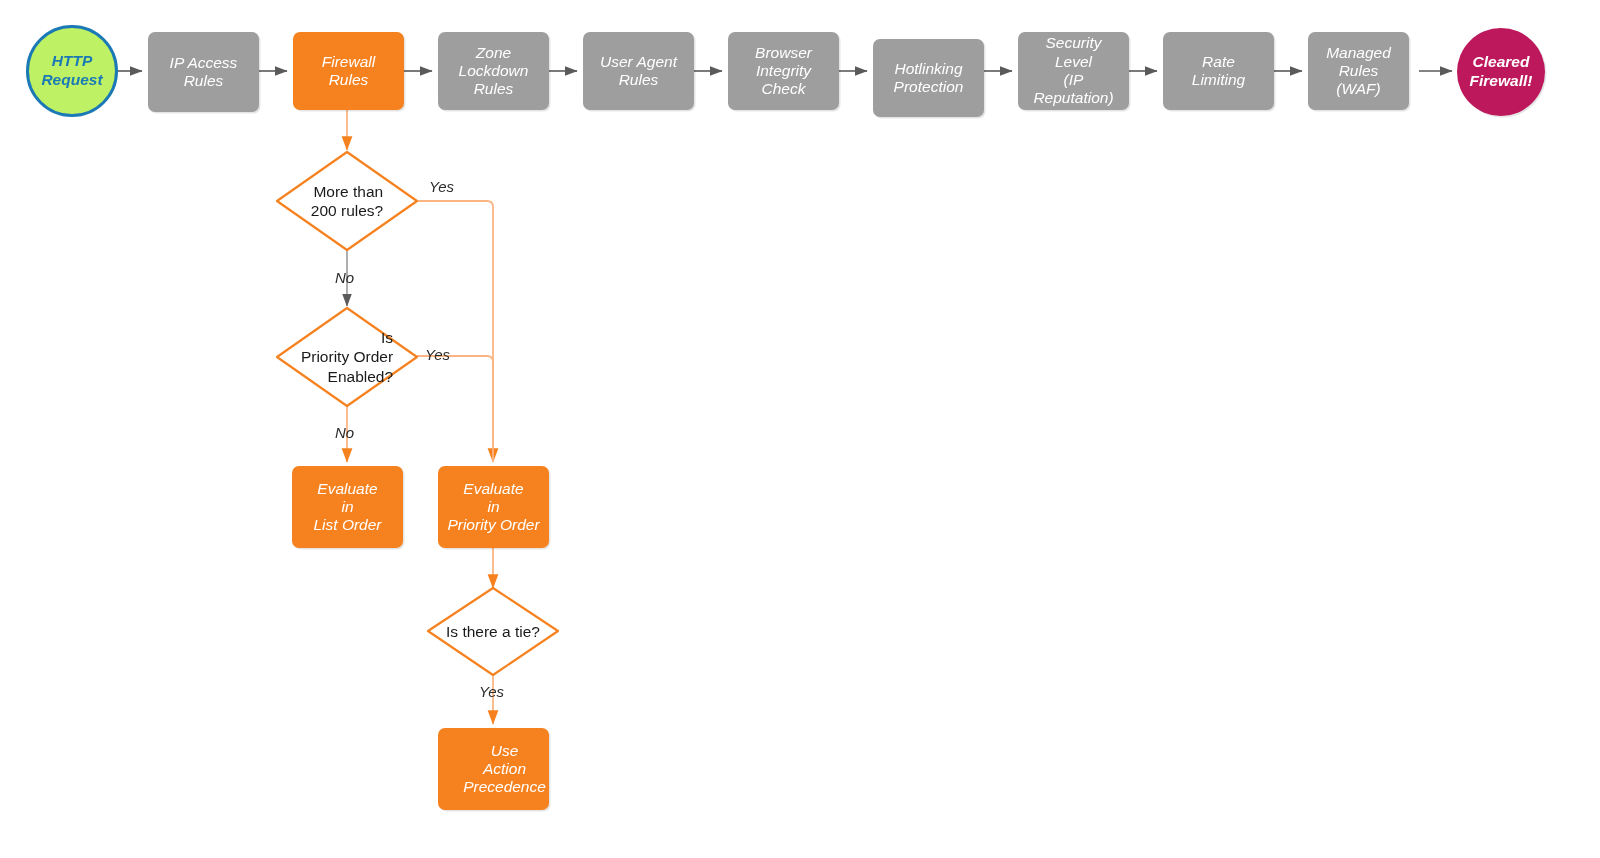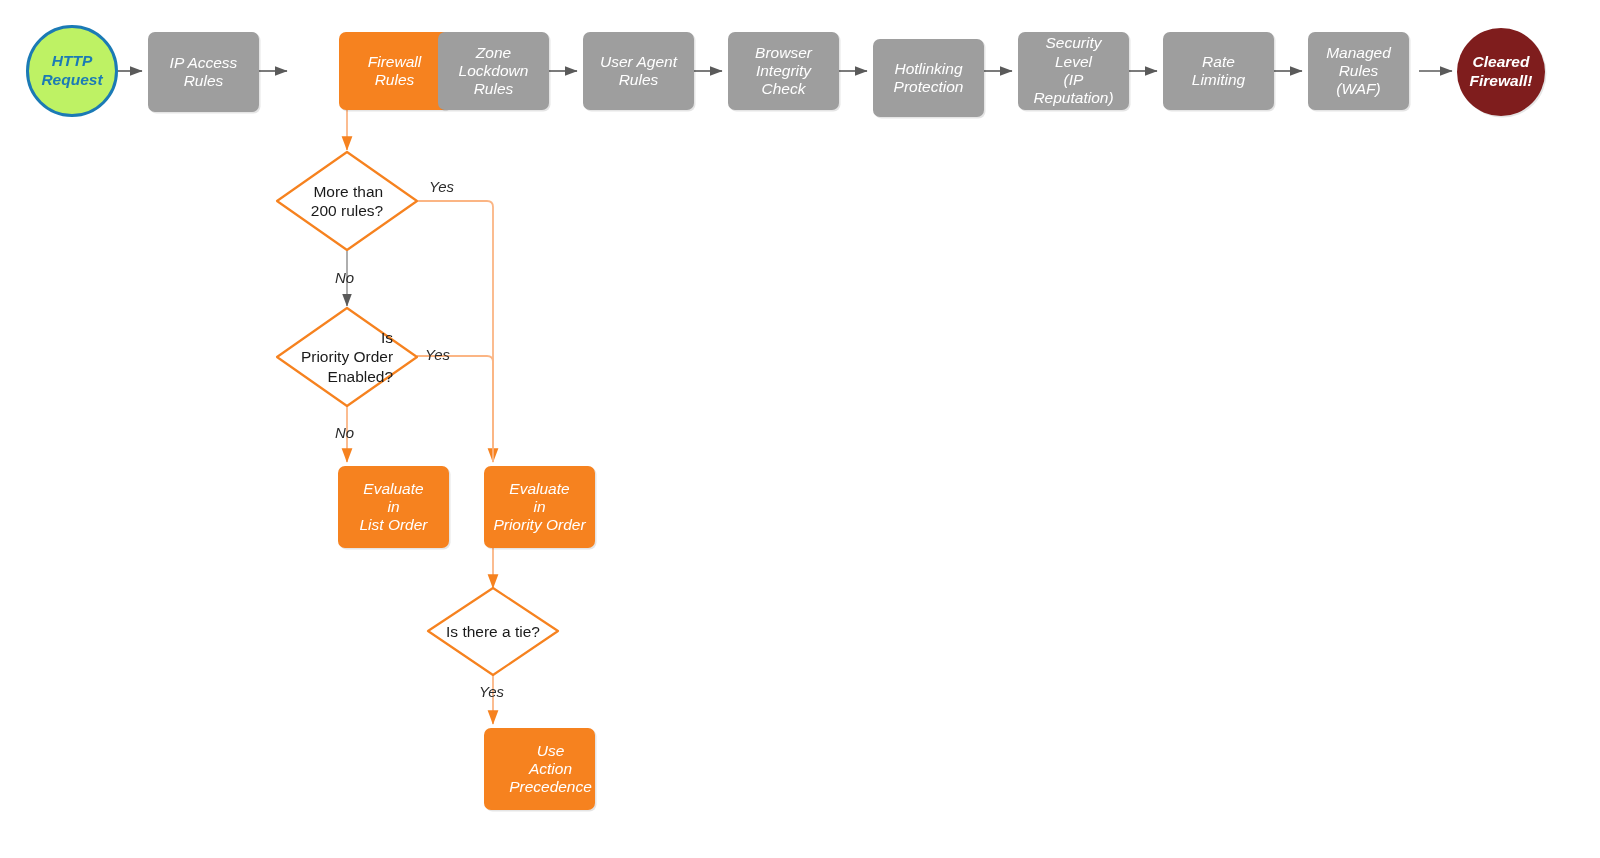--- a/index.html
+++ b/index.html
@@ -38,37 +38,37 @@
   .box {
     border-radius: 7px;
     line-height: 1.18;
     font-size: 15.5px;
     font-style: italic;
     color: #ffffff;
     padding: 2px 6px;
     box-shadow: 1.5px 1.5px 0 rgba(0,0,0,0.10);
   }
   .box.gray  { background: #9e9e9e; }
-  .box.orange{ background: #f6821f; margin-left: 46px; }
+  .box.orange{ background: #f6821f; }
 
   
   .circle {
     border-radius: 50%;
     font-size: 15.5px;
     font-style: italic;
     font-weight: bold;
     line-height: 1.2;
   }
   .circle.start {
     background: #bef264;
     border: 3.5px solid #1b7ab5;
     color: #1b7ab5;
   }
   .circle.end {
-    background: #7f1d1d;
+    background: #be185d;
     color: #ffffff;
     box-shadow: 1.5px 1.5px 0 rgba(0,0,0,0.10);
   }
 
   
   .diamond {
     background: transparent;
   }
   .diamond .dia-label {
     position: relative;

